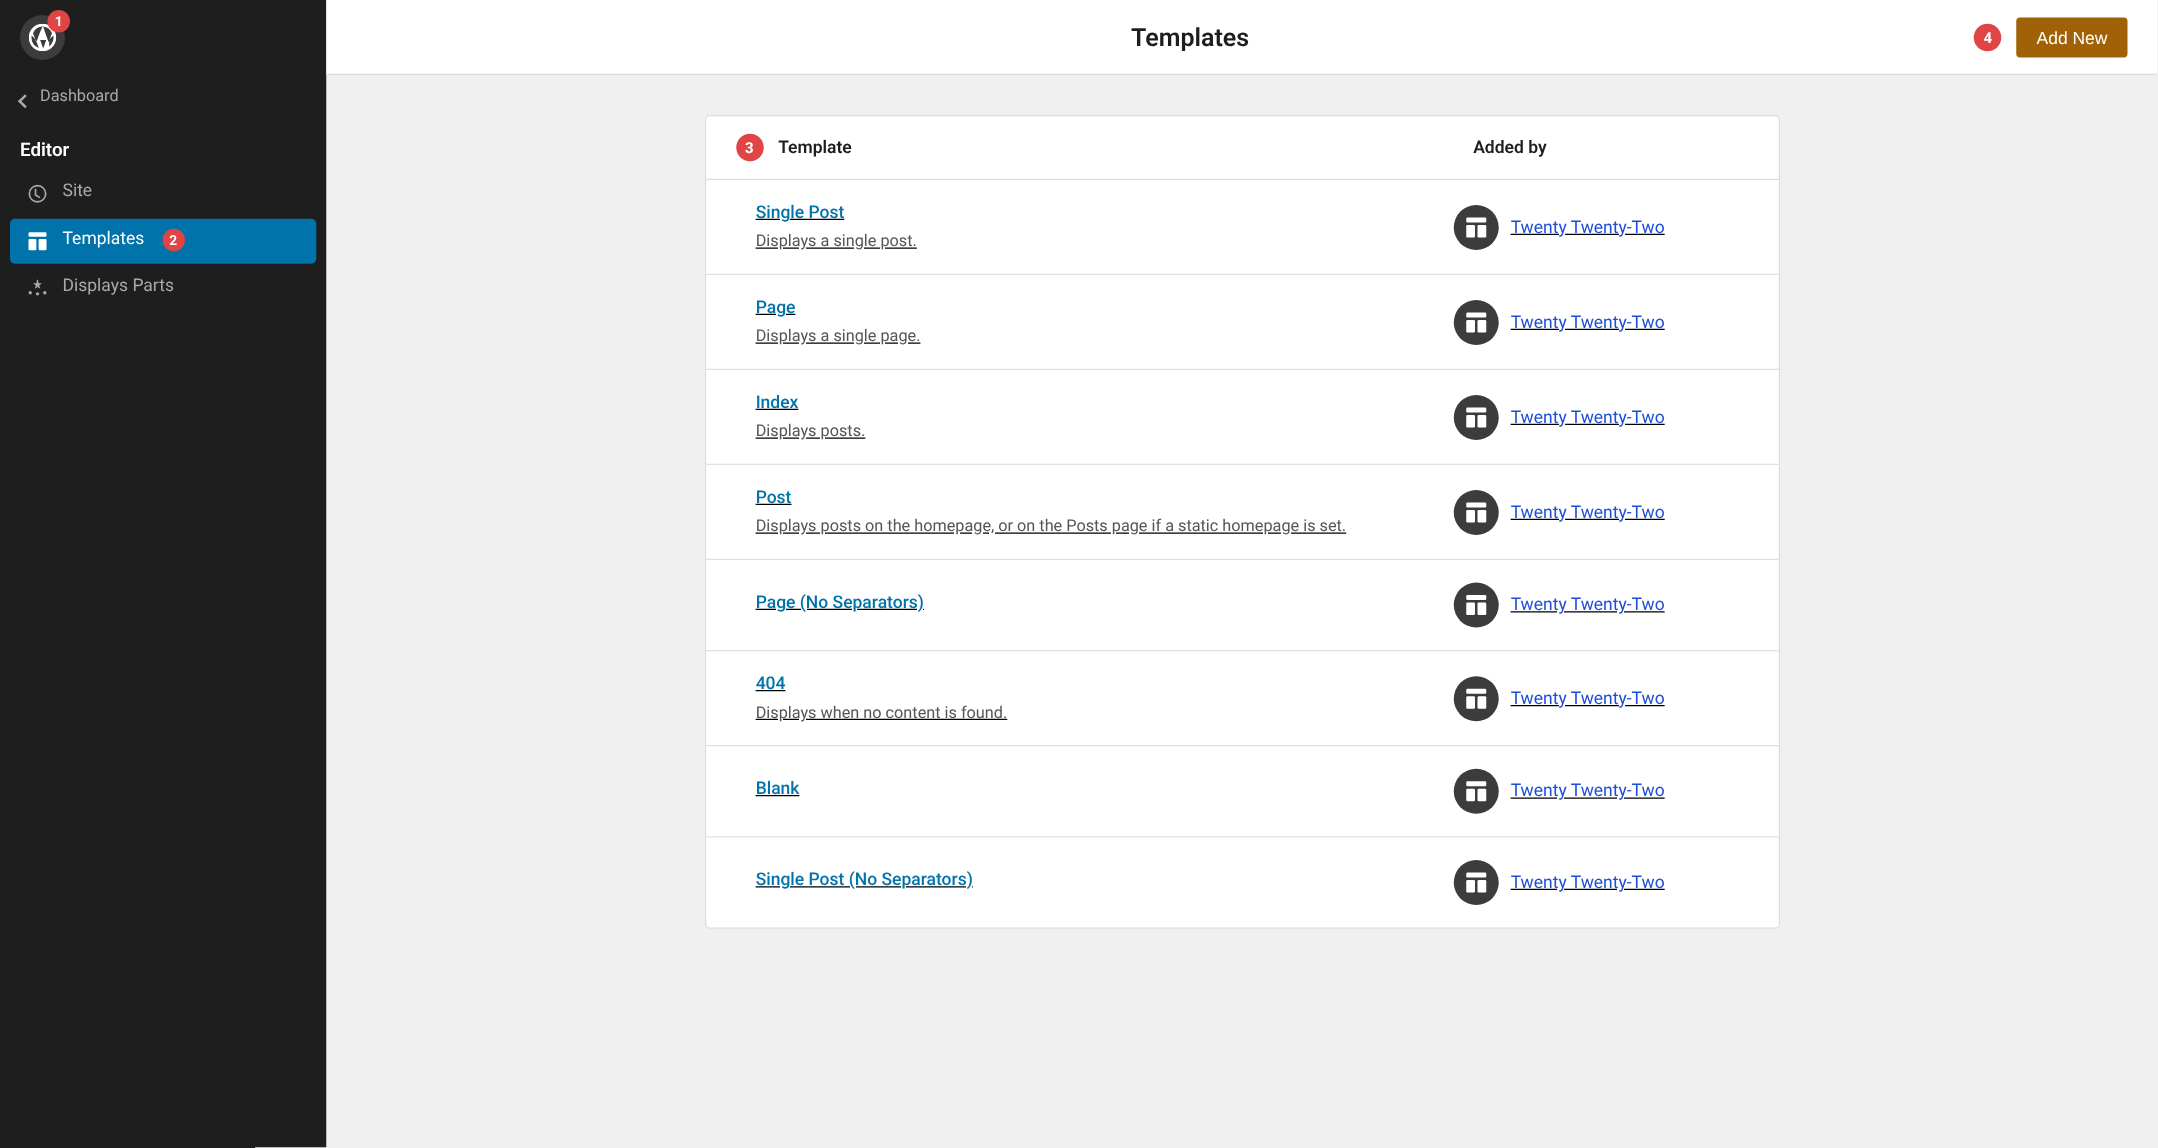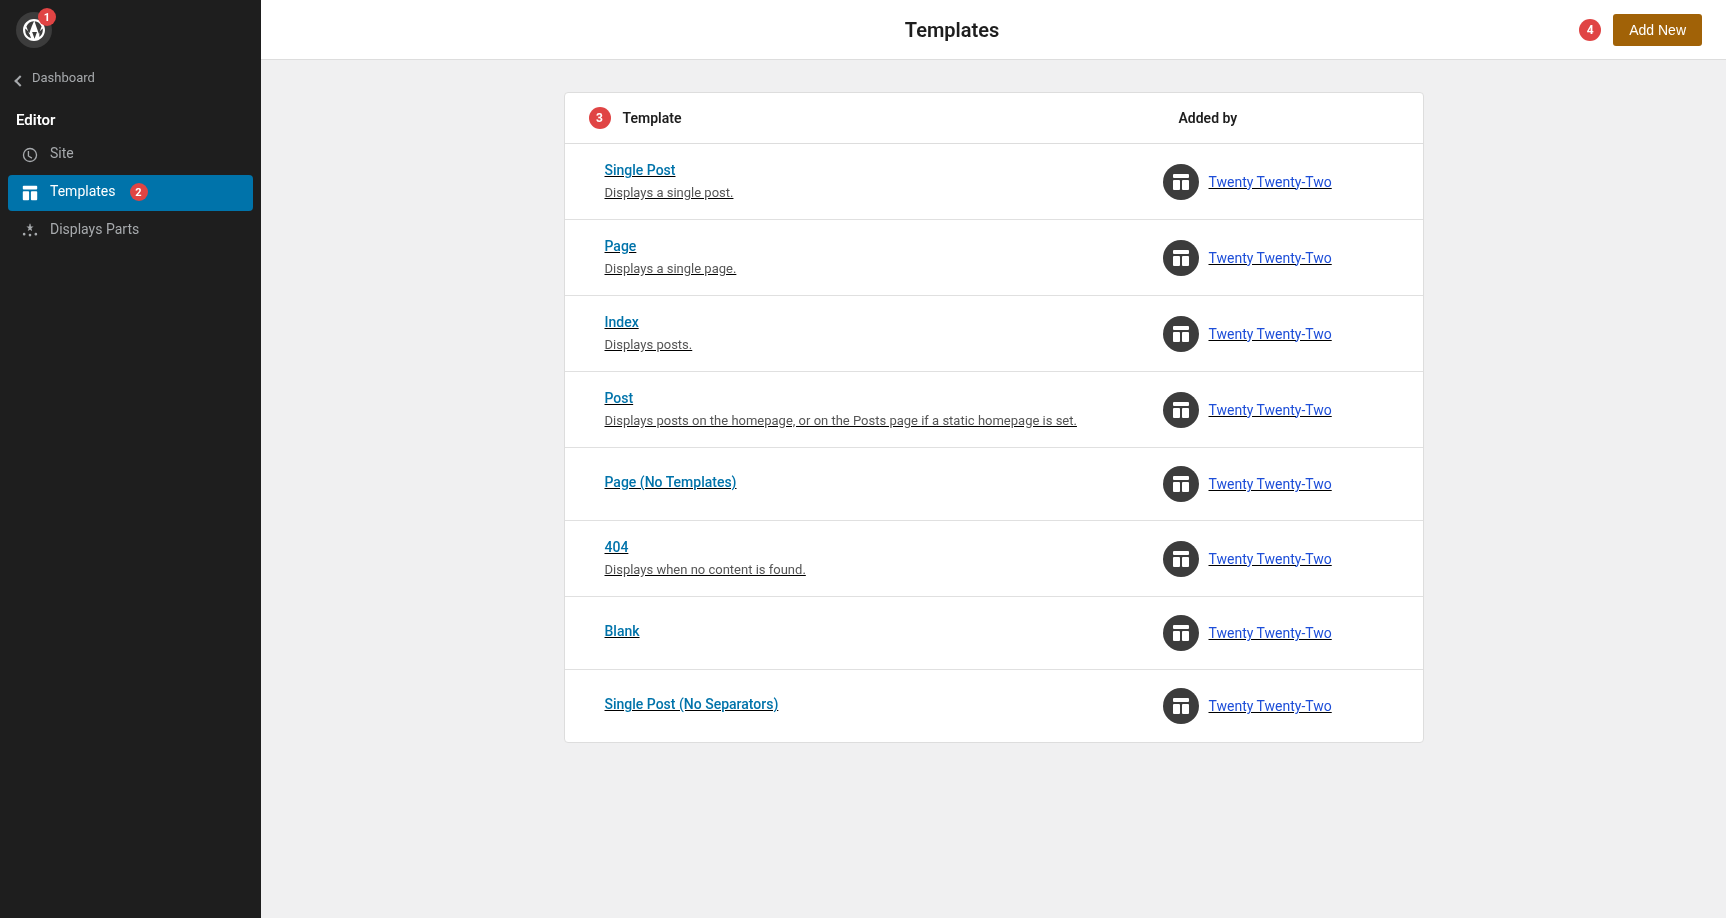--- a/index.html
+++ b/index.html
@@ -448,21 +448,21 @@
             <rect x="2" y="2" width="16" height="4" rx="1"></rect>
             <rect x="2" y="8" width="7" height="10" rx="1"></rect>
             <rect x="11" y="8" width="7" height="10" rx="1"></rect>
           </svg>
         </div>
         <span class="theme-name">Twenty Twenty-Two</span>
       </div>
     </div>
           <div class="template-row">
       <div class="row-template-info">
-        <a class="row-template-name">Page (No Templates)</a>
+        <a class="row-template-name">Page (No Separators)</a>
 
       </div>
       <div class="row-added-by">
         <div class="theme-icon">
           <svg viewBox="0 0 20 20">
             <rect x="2" y="2" width="16" height="4" rx="1"></rect>
             <rect x="2" y="8" width="7" height="10" rx="1"></rect>
             <rect x="11" y="8" width="7" height="10" rx="1"></rect>
           </svg>
         </div>

